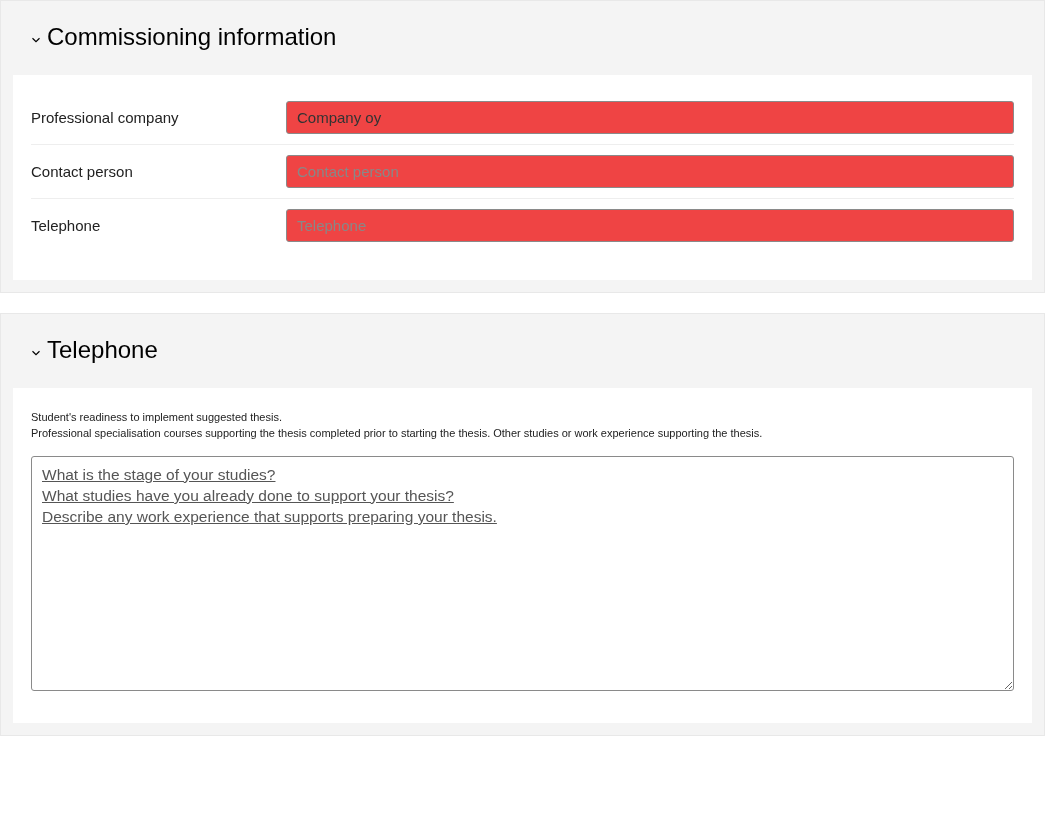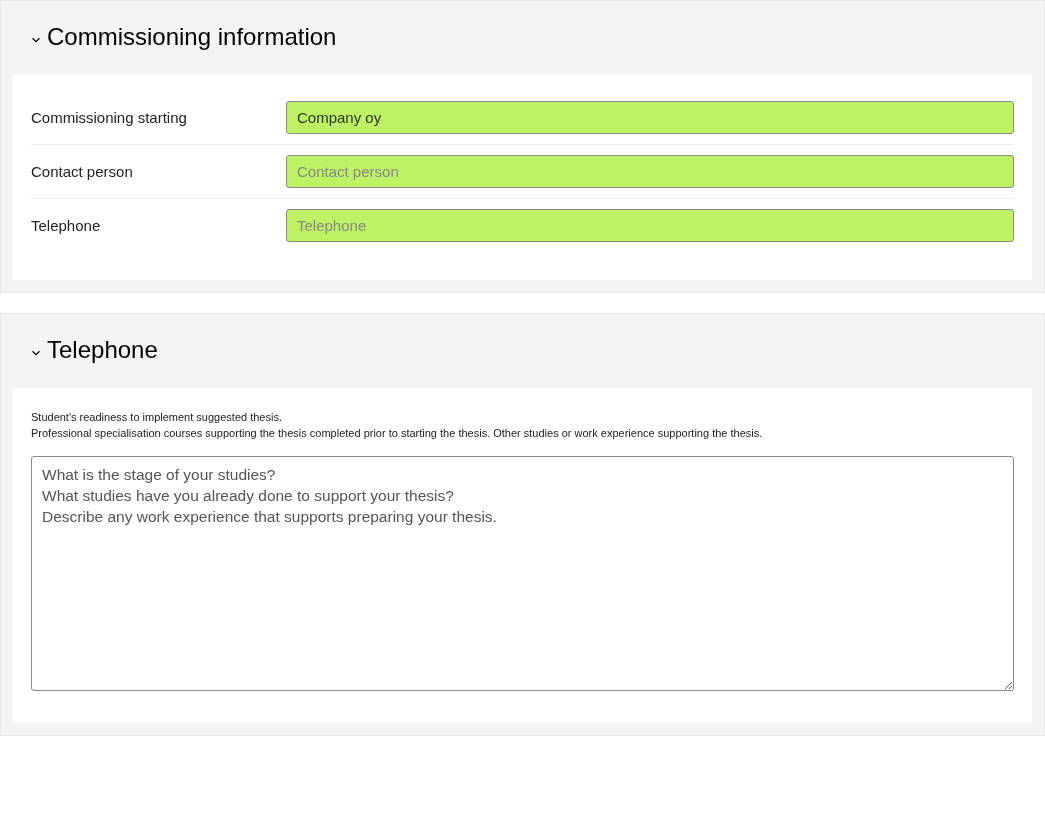--- a/index.html
+++ b/index.html
@@ -63,21 +63,21 @@
     .form-control {
       flex: 1;
     }
     .form-control input[type="text"] {
       width: 100%;
       padding: 7px 10px;
       font-size: 15px;
       border: 1px solid #8a8a8a;
       border-radius: 3px;
       color: #333;
-      background: #bef264;
+      background: #ef4444;
     }
     .form-control input[type="text"]::placeholder {
       color: #888;
     }
     .description {
       font-size: 11px;
       color: #222;
       line-height: 1.45;
       margin-bottom: 14px;
     }
@@ -89,20 +89,21 @@
       height: 235px;
       padding: 8px 10px;
       font-family: Arial, Helvetica, sans-serif;
       font-size: 15.5px;
       color: #555;
       border: 1px solid #8a8a8a;
       border-radius: 3px;
       resize: both;
       line-height: 1.35;
       background: #fff;
+      text-decoration: underline;
     }
     .panel + .panel {
       margin-top: 20px;
     }
     .readiness-body {
       padding: 22px 18px 28px 18px;
     }
   </style>
 </head>
 <body>
@@ -111,21 +112,21 @@
   <div class="panel-header">
     <span class="chevron">
       <svg viewBox="0 0 24 24">
           <polyline points="6 9 12 15 18 9"></polyline>
         </svg>
     </span>
     <span class="panel-title">Commissioning information</span>
   </div>
   <div class="panel-body">
     <div class="form-row">
-      <div class="form-label">Commissioning starting</div>
+      <div class="form-label">Professional company</div>
       <div class="form-control">
         <input type="text" value="Company oy" style="">
       </div>
     </div>
     <div class="form-row">
       <div class="form-label">Contact person</div>
       <div class="form-control">
         <input type="text" placeholder="Contact person" style="">
       </div>
     </div>

